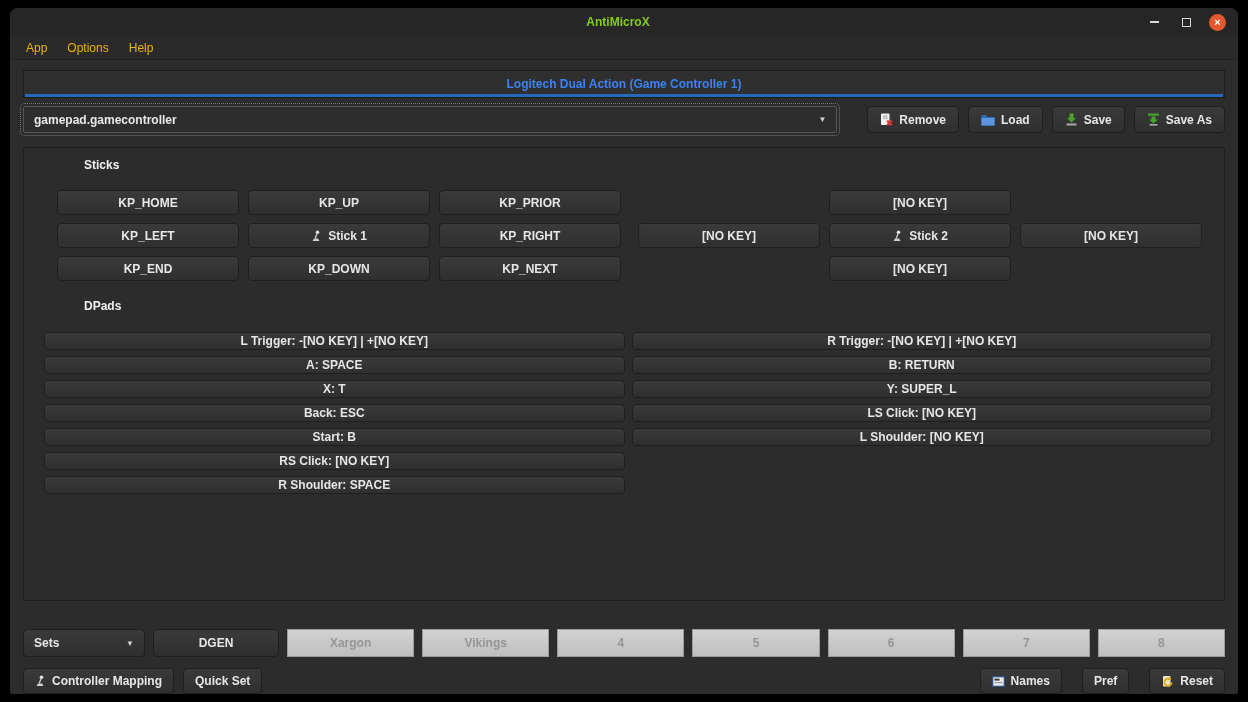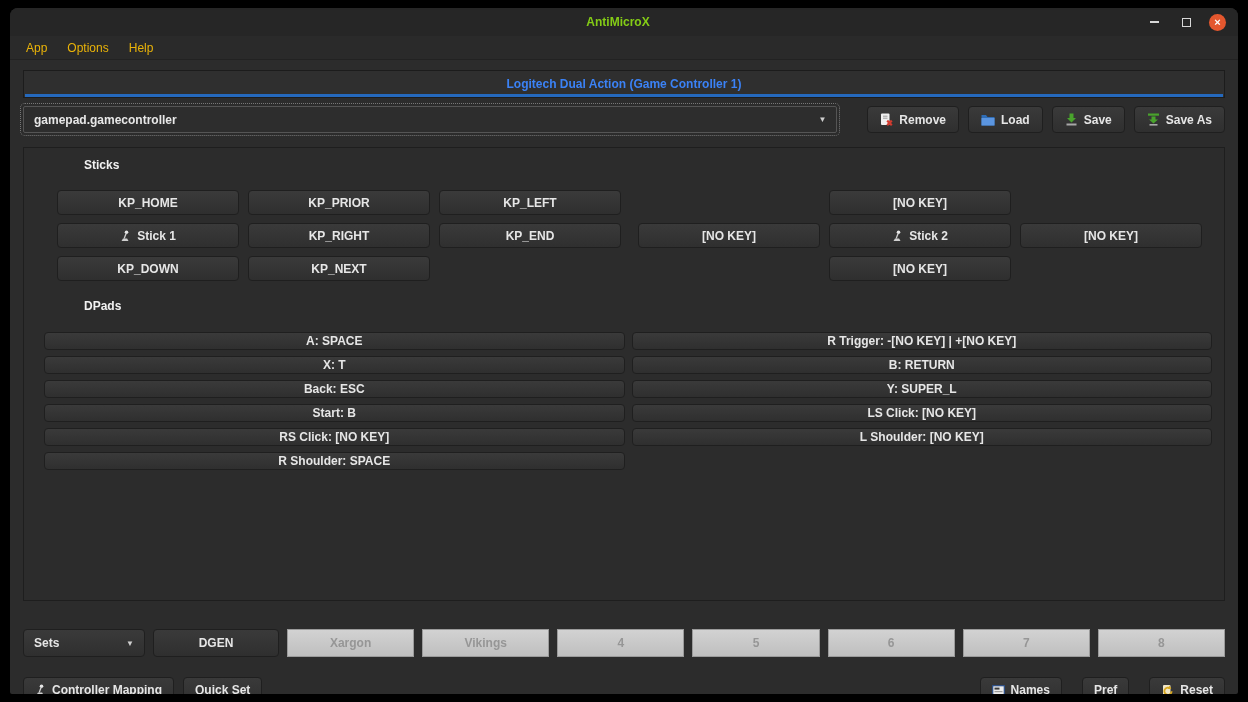--- a/index.html
+++ b/index.html
@@ -70,21 +70,21 @@
 
   
   .sets-row { margin-top:28px; display:flex; gap:8px; }
   .sets-dropdown { width:122px; height:28px; padding:0 10px; justify-content:space-between; }
   .set-active { width:126px; height:28px; }
   .set-inactive { flex:1; height:28px; background:linear-gradient(180deg,#d2d2d2,#bfbfbf);
     border:1px solid #9b9b9b; border-radius:0; color:#969696; font-size:12px; font-weight:bold;
     font-family:inherit; cursor:pointer; }
 
   
-  .footer-row { margin-top:20px; display:flex; align-items:center; }
+  .footer-row { margin-top:11px; display:flex; align-items:center; }
   .footer-left { display:flex; gap:9px; }
   .footer-right { margin-left:auto; display:flex; gap:20px; }
   .footer-btn { height:26px; padding:0 11px; }
 
   .icon { display:inline-flex; align-items:center; }
 </style>
 </head>
 <body>
 
 <div class="window">
@@ -167,20 +167,21 @@
       </div>
     </div>
 
     <div class="panel">
 
       <div class="section-label">Sticks</div>
 
       <div class="sticks-row">
         <div class="stick-grid">
           <button class="btn grid-btn">KP_HOME</button>
+          <button class="btn grid-btn">KP_UP</button>
           <button class="btn grid-btn">KP_PRIOR</button>
           <button class="btn grid-btn">KP_LEFT</button>
           <button class="btn grid-btn">
             <span class="icon">
               <svg width="11" height="12" viewBox="0 0 11 12">
                   <circle cx="6.5" cy="2.2" r="1.8" fill="#e6e6e6"></circle>
                   <path d="M6 3.8L4.2 8.5" stroke="#cfcfcf" stroke-width="1.3"></path>
                   <path d="M1.5 11h7l-1.4-2.6H3z" fill="#cfcfcf"></path>
                 </svg>
             </span>
@@ -211,20 +212,21 @@
           <button class="btn grid-btn">[NO KEY]</button>
           <div class="grid-empty"></div>
         </div>
       </div>
 
       <div class="section-label dpads-label">DPads</div>
 
 
       <div class="mapping-grid">
         <div class="map-col">
+          <button class="btn map-btn">L Trigger: -[NO KEY] | +[NO KEY]</button>
           <button class="btn map-btn">A: SPACE</button>
           <button class="btn map-btn">X: T</button>
           <button class="btn map-btn">Back: ESC</button>
           <button class="btn map-btn">Start: B</button>
           <button class="btn map-btn">RS Click: [NO KEY]</button>
           <button class="btn map-btn">R Shoulder: SPACE</button>
         </div>
         <div class="map-col">
           <button class="btn map-btn">R Trigger: -[NO KEY] | +[NO KEY]</button>
           <button class="btn map-btn">B: RETURN</button>

